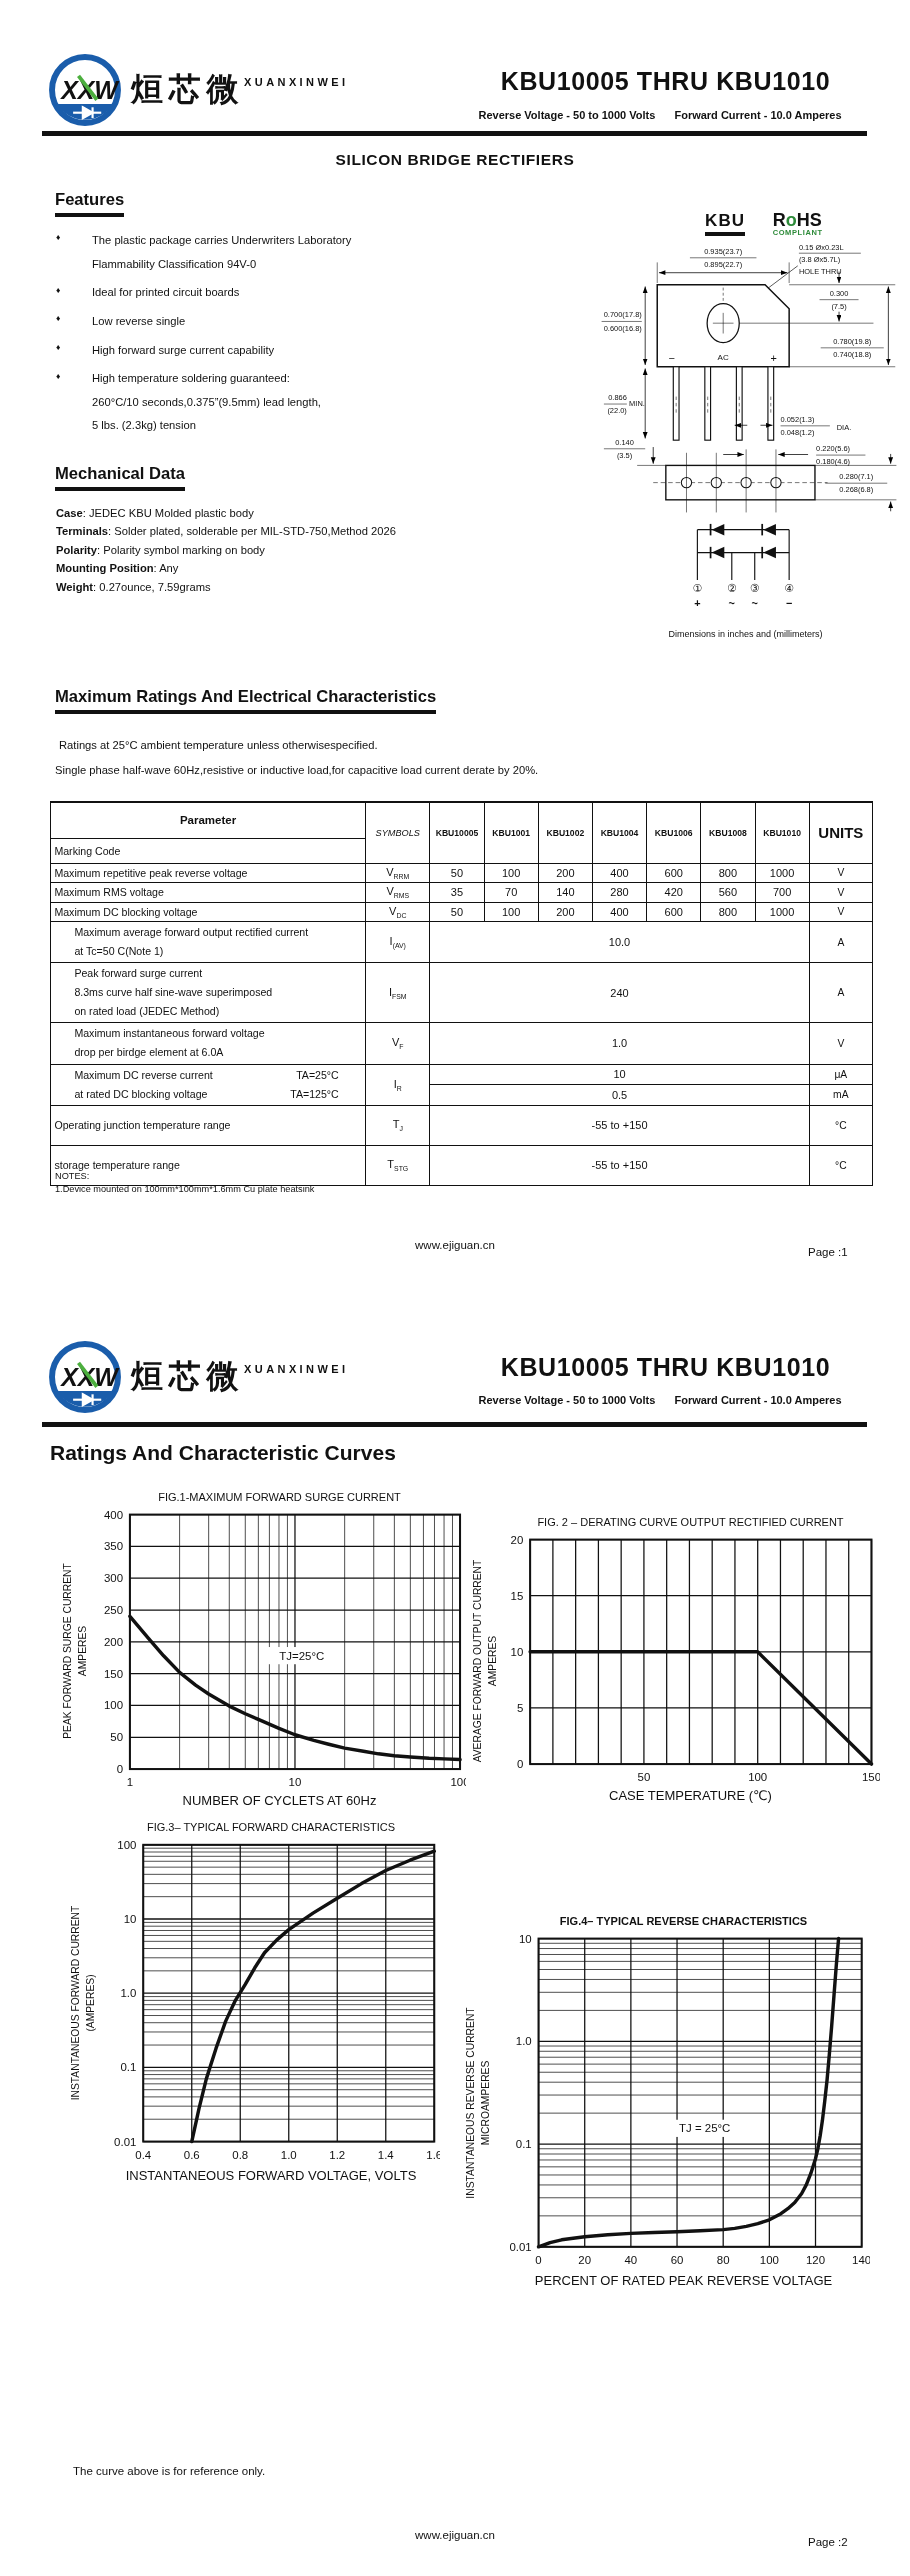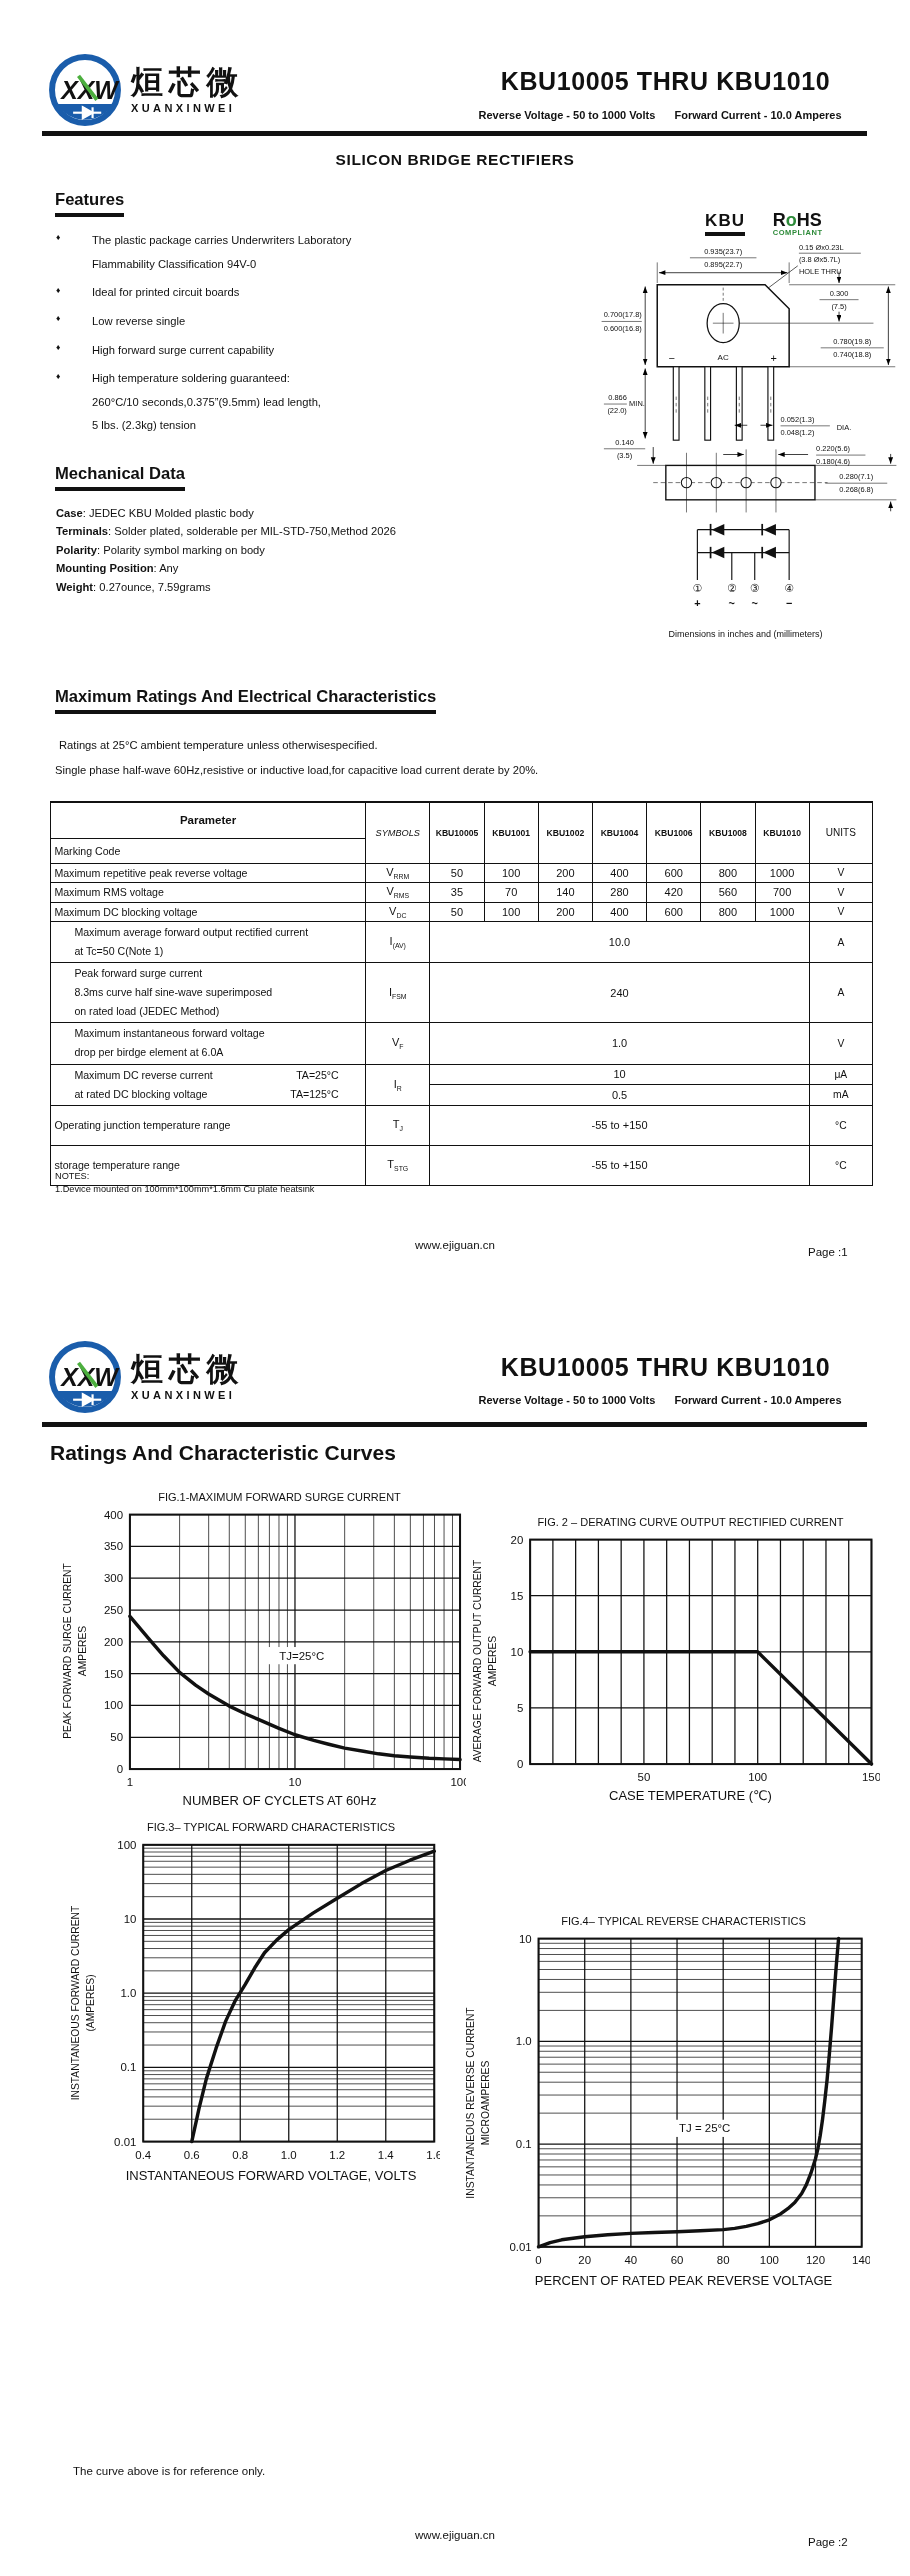--- a/index.html
+++ b/index.html
@@ -2,21 +2,21 @@
 <html style="font-size:9.2px"><head>
 <meta charset="utf-8">
 <style>
   html,body{margin:0;padding:0;background:#fff;}
   body{position:relative;width:910px;height:2576px;font-family:"Liberation Sans","DejaVu Sans",sans-serif;color:#111;}
   .abs{position:absolute;}
   .center{text-align:center;}
   .rule{background:#111;height:5.2px;}
   
   .logo{display:flex;align-items:center;gap:8px;}
-  .logo-texts{display:flex;flex-direction:column;}
+  .logo-texts{display:flex;flex-direction:row;}
   .logo-cn{font-size:32px;font-weight:bold;letter-spacing:5.7px;line-height:1.05;}
   .logo-latin{font-size:11px;font-weight:bold;letter-spacing:3.4px;margin-top:2.3px;}
   
   .hd-title{font-size:25px;font-weight:bold;letter-spacing:0.6px;}
   .hd-sub{font-size:11px;font-weight:bold;}
   .hd-sub span{margin:0 8px;}
   .doc-title{font-size:15.5px;font-weight:bold;letter-spacing:0.6px;}
   
   .sec-h{font-size:16.6px;font-weight:bold;border-bottom:4px solid #111;padding-bottom:2.9px;display:inline-block;}
   .sec-h2{font-size:21px;font-weight:bold;}
@@ -42,21 +42,21 @@
   table.ratings{border-collapse:collapse;table-layout:fixed;width:823px;border:1.7px solid #111;border-top:2.3px solid #111;}
   table.ratings td{border:1.1px solid #111;padding:1.1px 3.4px;overflow:hidden;}
   .c{text-align:center;vertical-align:middle;}
   .pl{text-align:left;vertical-align:middle;font-size:10.6px;}
   .pl .pline{line-height:19px;margin-left:20px;}
   .cond{display:flex;justify-content:space-between;padding-right:23px;}
   .sym{font-size:11px;text-align:center;vertical-align:middle;}
   .sym sub{font-size:6.9px;}
   .symh{font-style:italic;font-size:9.2px;text-align:center;vertical-align:middle;}
   .dev{font-size:8.6px;font-weight:bold;text-align:center;vertical-align:middle;padding:1.1px 0.6px;}
-  .unitsh{font-size:10px;font-weight:normal;text-align:center;vertical-align:middle;}
+  .unitsh{font-size:15px;font-weight:bold;text-align:center;vertical-align:middle;}
   .val{font-size:11px;text-align:center;vertical-align:middle;}
   .unit{font-size:10.3px;text-align:center;vertical-align:middle;}
   .hA{height:36px;} .hB{height:25px;} .hC{height:19.5px;} .hD{height:40px;} .hE{height:59px;} .hF{height:19.5px;} .hG{height:40px;}
   
   .fig{position:absolute;display:flex;flex-direction:column;}
   .fig-title{font-size:11px;text-align:center;margin-bottom:6.9px;white-space:nowrap;}
   .fig-body{display:flex;}
   .fig-ylab{display:flex;align-items:center;justify-content:center;}
   .fig-ylab .rot{transform:rotate(-90deg);white-space:nowrap;text-align:center;font-size:10.3px;line-height:15px;}
   .fig-xlab{font-size:13px;text-align:center;margin-top:1.1px;}
@@ -633,21 +633,21 @@
         <text x="60" y="274" text-anchor="end" class="tick">1.0</text>
         <text x="60" y="403.5" text-anchor="end" class="tick">0.1</text>
         <text x="60" y="533" text-anchor="end" class="tick">0.01</text>
         <polyline points="156.7,526.0 169.4,468.1 182.1,416.6 199.0,363.4 215.9,315.8 232.9,279.5 249.8,252.2 266.7,222.7 283.7,196.5 304.8,174.3 326.0,156.0 368.3,127.2 410.7,101.4 453.0,75.7 495.3,52.9 537.7,34.9 580.0,19.2" fill="none" stroke="#111" stroke-width="6" stroke-linecap="round" stroke-linejoin="round"></polyline>
       </svg>
   </div>
   <div class="fig-xlab" style="margin-left:38px;width:338px;">INSTANTANEOUS FORWARD VOLTAGE, VOLTS</div>
 </div>
 
 <div class="fig" style="left:459px;top:1915px;">
-  <div class="fig-title" style="margin-left:38px;">FIG.4– TYPICAL REVERSE CHARACTERISTICS</div>
+  <div class="fig-title" style="margin-left:38px;font-weight:bold;">FIG.4– TYPICAL REVERSE CHARACTERISTICS</div>
   <div class="fig-body">
     <div class="fig-ylab" style="width:38px;">
       <div class="rot">
           <div>INSTANTANEOUS REVERSE CURRENT</div>
           <div>MICROAMPERES</div>
         </div>
     </div>
     <svg width="373" height="338" viewBox="0 0 650 590">
         <line x1="72" x2="72" y1="8" y2="546" stroke="#111" stroke-width="2.2"></line>
         <line x1="152.57142857142856" x2="152.57142857142856" y1="8" y2="546" stroke="#111" stroke-width="2.2"></line>

